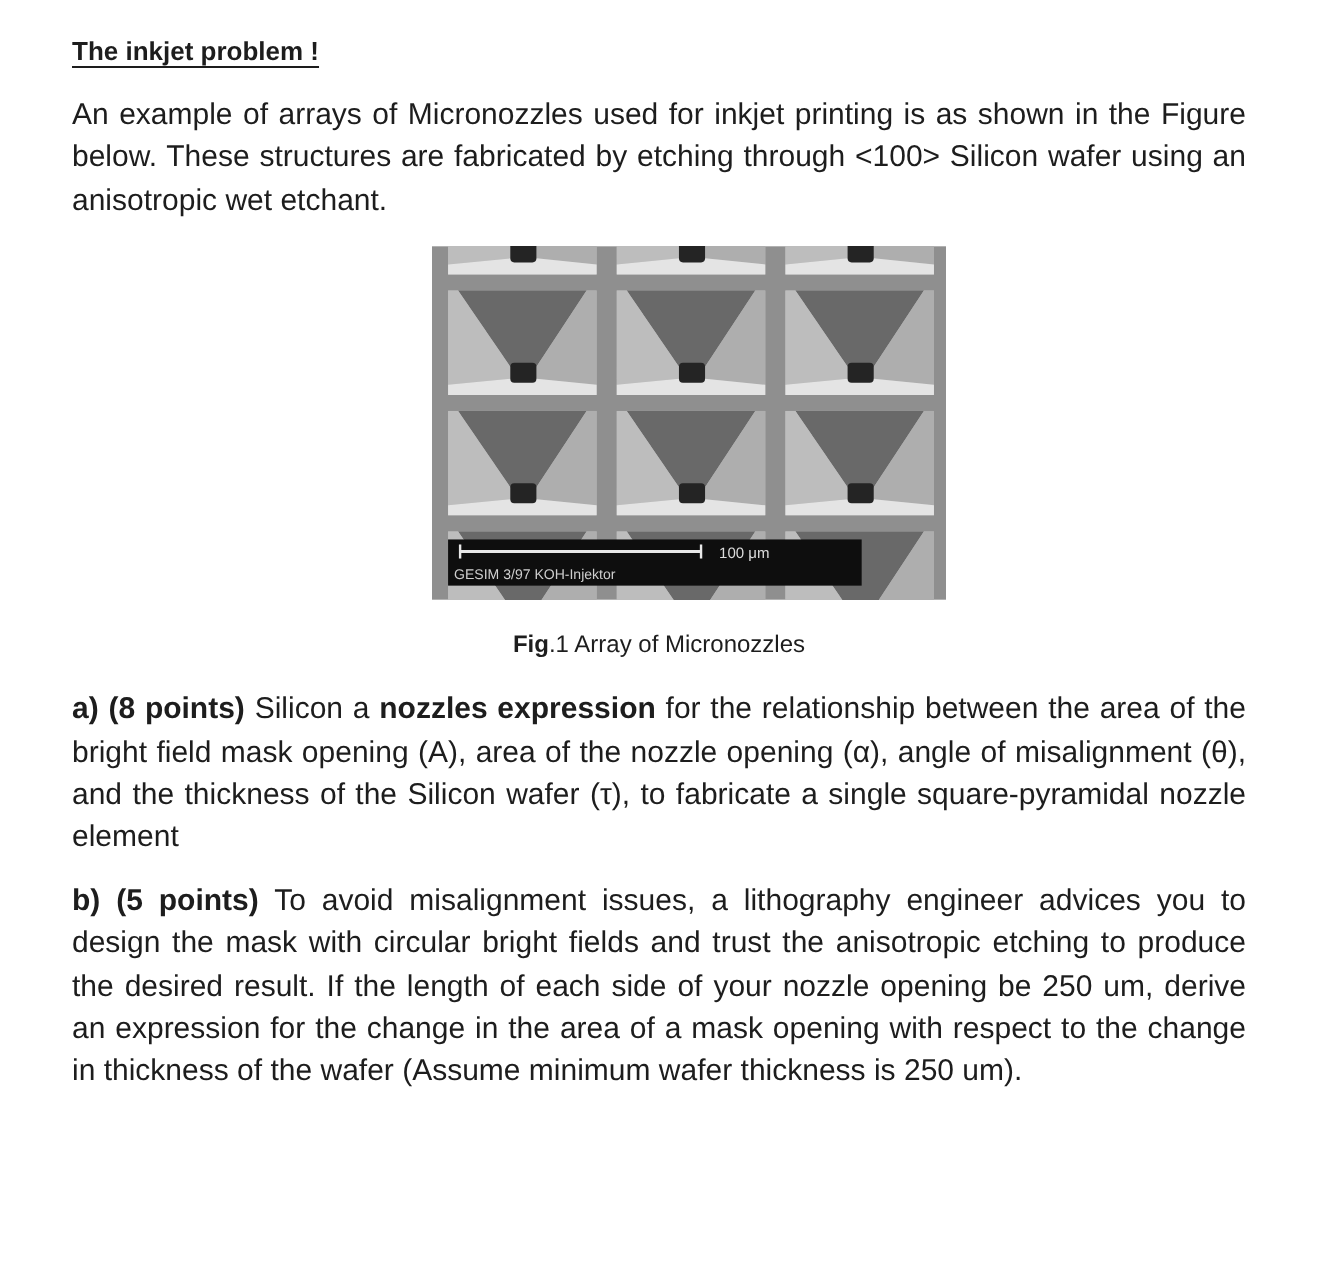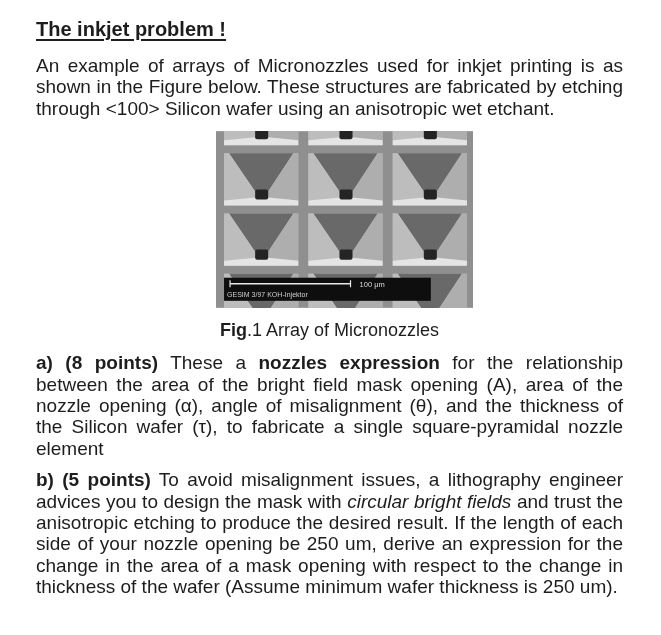--- a/index.html
+++ b/index.html
@@ -1,24 +1,24 @@
 <!DOCTYPE html>
 <html><head>
 <meta charset="utf-8">
 <style>
   html,body{margin:0;padding:0;background:#ffffff;}
   body{width:661px;height:635px;font-family:"Liberation Sans",sans-serif;color:#1d1d1d;overflow:hidden;}
   .page{padding:16px 38px 0 36px;}
-  .title{font-size:20px;font-weight:bold;text-decoration:underline;text-underline-offset:3px;margin:2px 0 14px 0;}
-  .para{font-size:19px;line-height:21.4px;text-align:justify;margin:0 0 10px 0;}
+  .title{font-size:13px;font-weight:bold;text-decoration:underline;text-underline-offset:3px;margin:2px 0 14px 0;}
+  .para{font-size:15px;line-height:21.4px;text-align:justify;margin:0 0 10px 0;}
   .b{font-weight:bold;}
-  .i{font-style:italic;margin-top:10px;}
+  .i{margin-top:10px;}
   .figure-wrap{margin:12px 0 14px 150px;width:257px;line-height:0;padding-left:30px;}
   .figure-wrap svg{display:block;}
-  .caption{text-align:center;font-size:18px;margin:2px 0 14px 0;line-height:16px;}
+  .caption{text-align:center;font-size:12px;margin:2px 0 14px 0;line-height:16px;}
   .closing{font-weight:bold;text-align:left;margin-top:12px;}
 </style>
 </head>
 <body>
 
 <div class="page">
 
   <h1 class="title">The inkjet problem !</h1>
 
   <p class="para">An example of arrays of Micronozzles used for inkjet printing is as shown in the Figure below. These structures are fabricated by etching through &lt;100&gt; Silicon wafer using an anisotropic wet etchant.</p>
@@ -61,18 +61,18 @@
         <line x1="134" y1="148.5" x2="134" y2="155.5" stroke="#e8e8e8" stroke-width="1.2"></line>
         <text x="143" y="155" font-size="7.5" fill="#dcdcdc" font-family="Liberation Sans, sans-serif">100 μm</text>
         <text x="11" y="165.5" font-size="7" fill="#cfcfcf" font-family="Liberation Sans, sans-serif">GESIM 3/97 KOH-Injektor</text>
       </g>
     </svg>
   </div>
 
   <div class="caption"><span class="b">Fig</span><span>.1 Array of Micronozzles</span></div>
 
 
-  <p class="para"><span class="b">a) (8 points)</span><span> These a </span><span class="b">nozzles expression</span><span> for the relationship between the area of the bright field mask opening (A), area of the nozzle opening (α), angle of misalignment (θ), and the thickness of the Silicon wafer (τ), to fabricate a single square-pyramidal nozzle element</span></p>
+  <p class="para"><span class="b">a) (8 points)</span><span> Silicon a </span><span class="b">nozzles expression</span><span> for the relationship between the area of the bright field mask opening (A), area of the nozzle opening (α), angle of misalignment (θ), and the thickness of the Silicon wafer (τ), to fabricate a single square-pyramidal nozzle element</span></p>
 
   <p class="para"><span class="b">b) (5 points)</span><span> To avoid misalignment issues, a lithography engineer advices you to design the mask with </span><span class="i">circular bright fields</span><span> and trust the anisotropic etching to produce the desired result. If the length of each side of your nozzle opening be 250 um, derive an expression for the change in the area of a mask opening with respect to the change in thickness of the wafer (Assume minimum wafer thickness is 250 um).</span></p>
 
 
 </div>
 
 </body></html>

